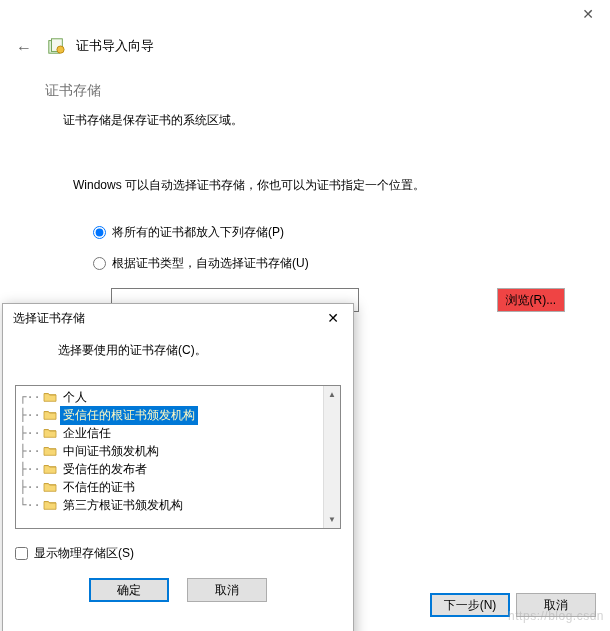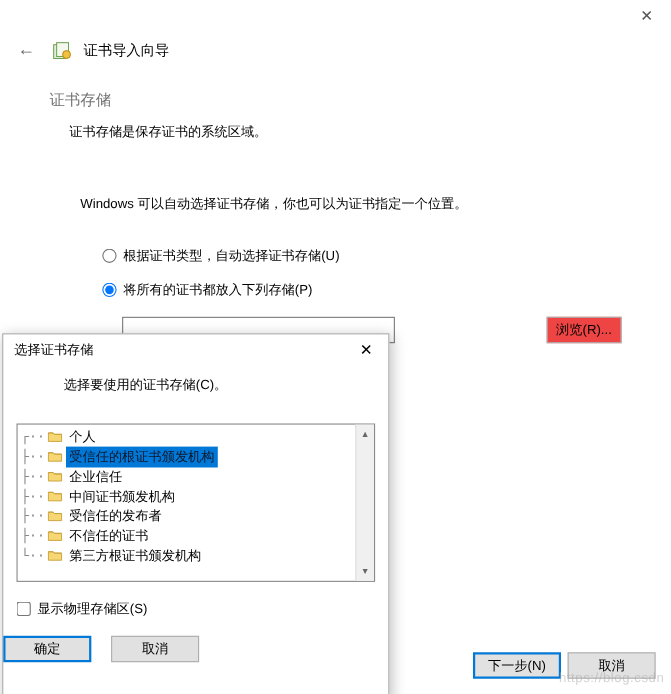--- a/index.html
+++ b/index.html
@@ -40,26 +40,26 @@
 
     .tree-wrap { margin: 14px 12px 10px 12px; border: 1px solid #888; height: 144px; display: flex; background: #fff; }
     .tree { flex: 1; overflow: hidden; font-size: 12px; padding: 2px 0; }
     .tree-scroll { width: 17px; border-left: 1px solid #ddd; background: #f0f0f0; display: flex; flex-direction: column; align-items: center; justify-content: space-between; padding: 1px 0; }
     .scroll-btn { width: 15px; height: 15px; display: flex; align-items: center; justify-content: center; font-size: 8px; color: #666; }
     .tree-item { display: flex; align-items: center; height: 18px; padding-left: 4px; gap: 2px; }
     .tree-connector { width: 20px; display: inline-flex; align-items: center; justify-content: center; color: #888; font-family: monospace; }
     .folder-icon { width: 16px; height: 14px; display: inline-flex; align-items: center; justify-content: center; }
     .folder-svg { width: 14px; height: 12px; }
     .tree-label { padding: 1px 3px; }
-    .tree-item.selected .tree-label { background: #0078d7; color: #0f172a; }
+    .tree-item.selected .tree-label { background: #0078d7; color: #fef9c3; }
 
     .checkbox-row { display: flex; align-items: center; gap: 6px; padding: 6px 12px 12px 12px; font-size: 12px; }
     .checkbox-row input { width: 13px; height: 13px; }
 
-    .dialog-footer { display: flex; justify-content: flex-start; gap: 18px; padding: 4px 0 14px 0; }
+    .dialog-footer { display: flex; justify-content: center; gap: 18px; padding: 4px 0 14px 0; }
 
     .watermark { position: absolute; right: 6px; bottom: 8px; font-size: 12px; color: rgba(170,170,170,0.5); pointer-events: none; letter-spacing: 0.5px; margin-left: 43px; }
   </style>
 </head>
 <body>
 
 <div class="wizard">
   <div class="titlebar">
     <div class="close-x">✕</div>
   </div>
@@ -76,26 +76,26 @@
     <span class="wiz-title">证书导入向导</span>
   </div>
 
   <div class="content">
     <div class="section-heading">证书存储</div>
     <div class="section-desc">证书存储是保存证书的系统区域。</div>
     <div class="instruction">Windows 可以自动选择证书存储，你也可以为证书指定一个位置。</div>
 
     <div class="radio-group">
       <label class="radio-row">
+        <input type="radio" name="store" checked="" style="">
+        <span>将所有的证书都放入下列存储(P)</span>
+      </label>
+      <label class="radio-row">
         <input type="radio" name="store" style="">
         <span>根据证书类型，自动选择证书存储(U)</span>
-      </label>
-      <label class="radio-row">
-        <input type="radio" name="store" checked="" style="">
-        <span>将所有的证书都放入下列存储(P)</span>
       </label>
     </div>
 
     <div class="store-row">
       <input class="store-input" type="text" value="" style="">
       <button class="browse-btn">浏览(R)...</button>
     </div>
   </div>
 
   <div class="wizard-footer">

